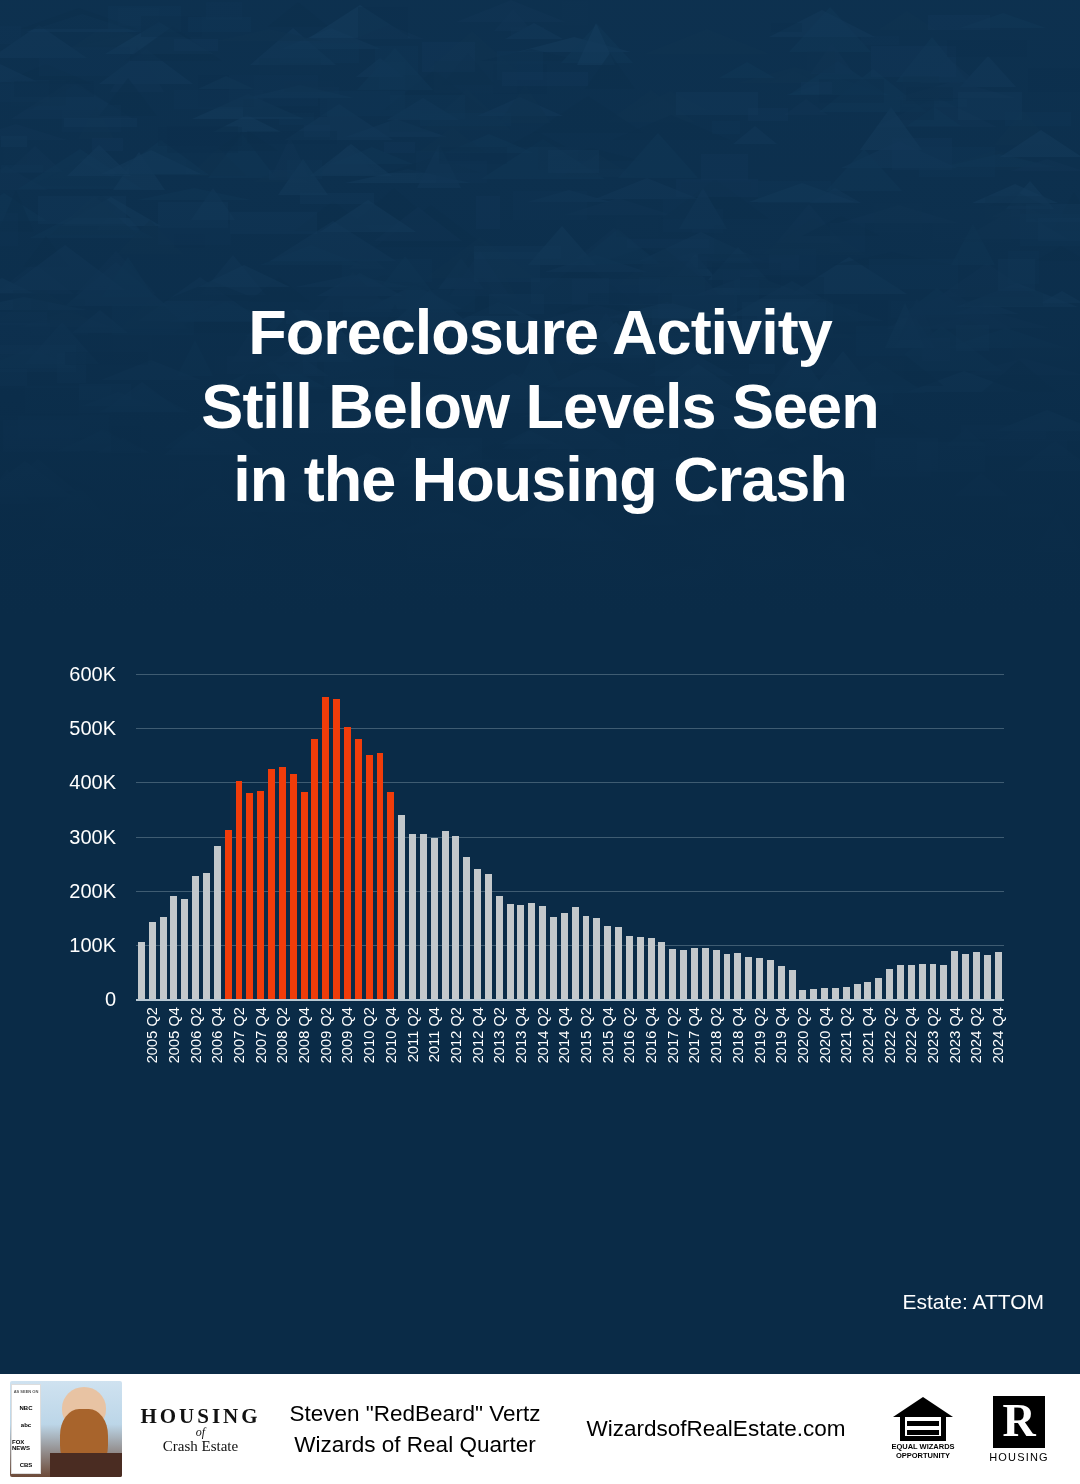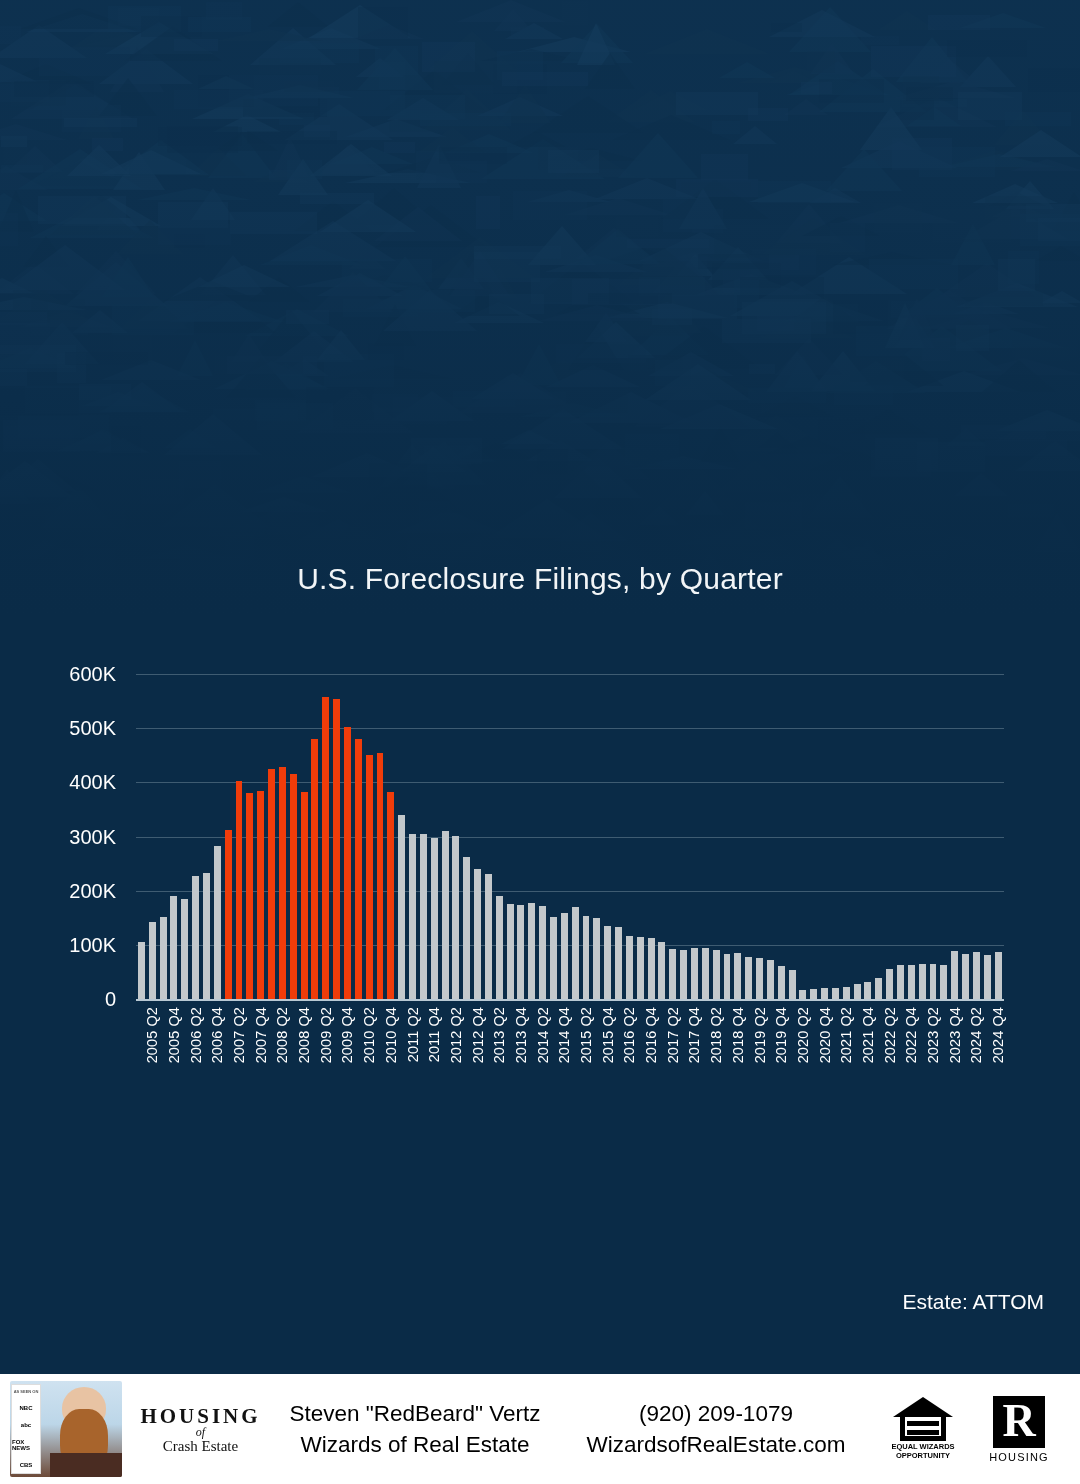--- a/index.html
+++ b/index.html
@@ -924,22 +924,26 @@
       <div class="blk" style="--c: #1b4469; width: 35.7918px; height: 18.7485px; left: -14.3755px; top: 25.6947px;"></div>
       <div class="blk" style="--c: #1b4469; width: 63.433px; height: 18.455px; left: 643.308px; top: 257.101px;"></div>
       <div class="blk" style="--c: #1a4a70; width: 87.3794px; height: 25.7667px; left: 358.754px; top: 640.061px;"></div>
     </div>
 </div>
 <div id="bg-tint"></div>
 <div id="bg-solid"></div>
 
 <div id="content">
 
-
-  <div id="subtitle">U.S. Foreclosure Filings, by Quarter</div>
+  <div id="headline">
+    <span class="hl-line">Foreclosure Activity</span>
+    <span class="hl-line">Still Below Levels Seen</span>
+    <span class="hl-line">in the Housing Crash</span>
+  </div>
+
 
   <div id="chart-area">
     <div id="plot">
       <div id="gridlines">
           <div class="gridline" style="top: 0px;"></div>
           <div class="gridline" style="top: 54.1667px;"></div>
           <div class="gridline" style="top: 108.333px;"></div>
           <div class="gridline" style="top: 162.5px;"></div>
           <div class="gridline" style="top: 216.667px;"></div>
           <div class="gridline" style="top: 270.833px;"></div>
@@ -1382,25 +1386,24 @@
   </div>
 
   <div id="logo-block">
     <div class="logo-wiz">HOUSING</div>
     <div class="logo-of">of</div>
     <div class="logo-re">Crash Estate</div>
   </div>
 
   <div id="name-block">
     <div>Steven "RedBeard" Vertz</div>
-    <div>Wizards of Real Estate</div>
+    <div>Wizards of Real Quarter</div>
   </div>
 
   <div id="contact-block">
-    <div>(920) 209-1079</div>
     <div>WizardsofRealEstate.com</div>
   </div>
 
   <div id="eho-block">
     <div class="eho-house">
       <div class="eho-roof"></div>
       <div class="eho-body"></div>
       <div class="eho-bar1"></div>
       <div class="eho-bar2"></div>
     </div>

